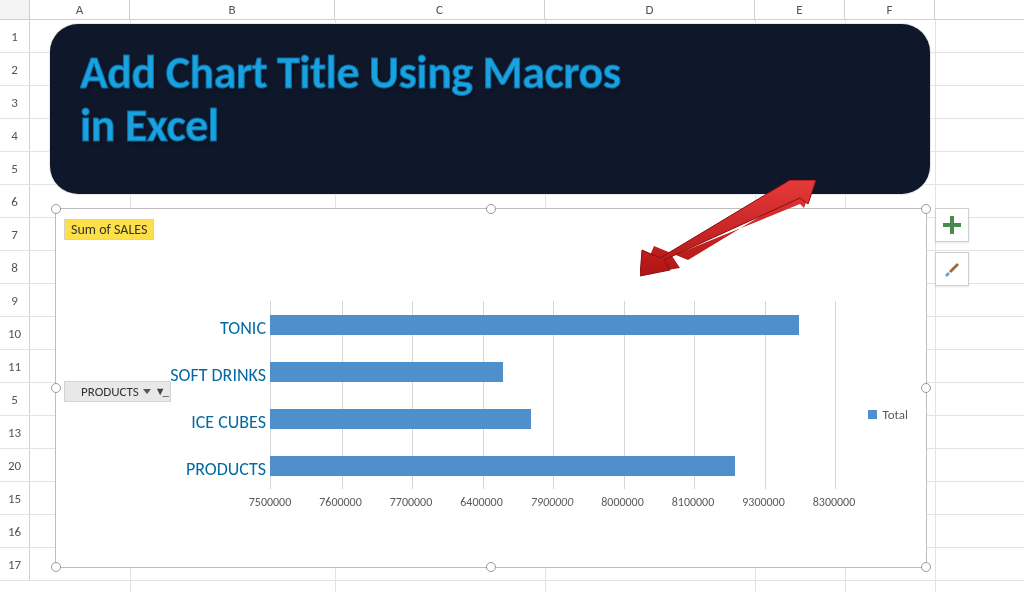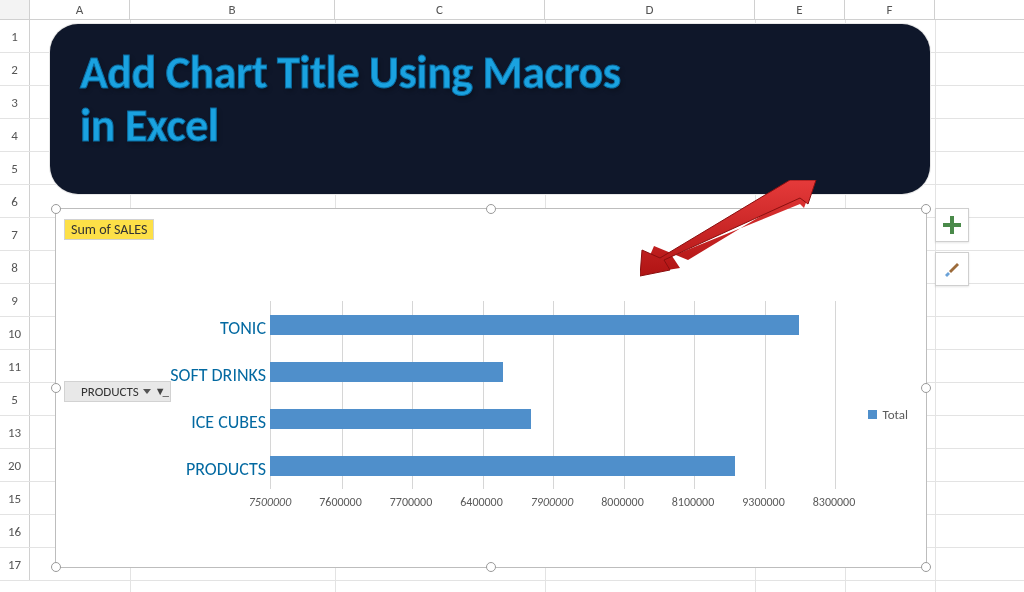--- a/index.html
+++ b/index.html
@@ -388,21 +388,21 @@
     <div class="plot-grid" id="plot-grid">
         <div class="vline" style="left: 70.5px;"></div>
         <div class="vline" style="left: 141px;"></div>
         <div class="vline" style="left: 211.5px;"></div>
         <div class="vline" style="left: 282px;"></div>
         <div class="vline" style="left: 352.5px;"></div>
         <div class="vline" style="left: 423px;"></div>
         <div class="vline" style="left: 493.5px;"></div>
         <div class="vline" style="left: 564px;"></div>
       </div>
-  <div class="tick-label" style="left: 46px; font-style: italic;">7500000</div>
+  <div class="tick-label" style="left: 46px;">7500000</div>
       <div class="tick-label" style="left: 116.5px;">7600000</div>
       <div class="tick-label" style="left: 187px;">7700000</div>
       <div class="tick-label" style="left: 257.5px;">6400000</div>
       <div class="tick-label" style="left: 328px; font-style: italic;">7900000</div>
       <div class="tick-label" style="left: 398.5px;">8000000</div>
       <div class="tick-label" style="left: 469px;">8100000</div>
       <div class="tick-label" style="left: 539.5px;">9300000</div>
       <div class="tick-label" style="left: 610px;">8300000</div>
       <div class="cat-label" style="top: 15.5px;">TONIC</div>
       <div class="bar" style="top: 13.5px; left: 46px; width: 528.75px;"></div>

